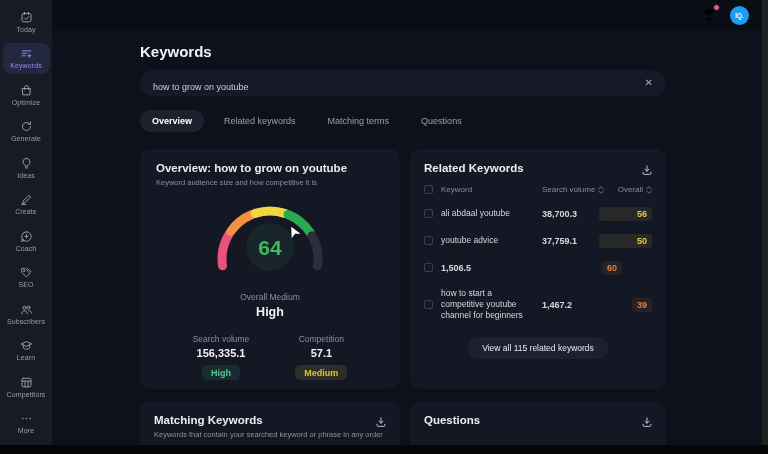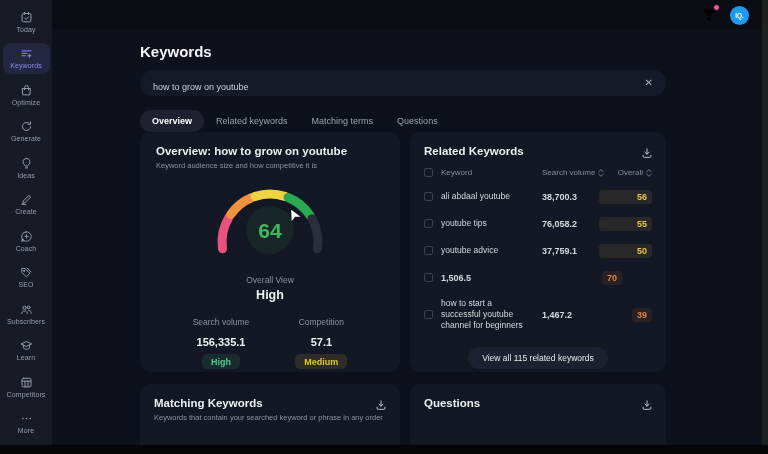--- a/index.html
+++ b/index.html
@@ -37,40 +37,40 @@
   .main { position:absolute; left:52px; top:30px; right:6px; bottom:9px; background:#0e111b; overflow:hidden; }
   .content { padding:13px 96px 0 88px; }
   .page-title { font-size:15px; font-weight:bold; color:#f2f3f5; margin-bottom:10px; }
 
   .search-box { width:526px; height:26px; background:#161927; border-radius:13px;
                 display:flex; align-items:center; padding:0 13px; margin-bottom:14px; }
   .search-box input { flex:1; background:transparent; border:none; outline:none;
                       color:#cdd0d7; font-size:9px; font-family:inherit;margin-top:7px; }
   .clear-btn { color:#aaadb6; font-size:10px; line-height:1; cursor:pointer; }
 
-  .tabs { display:flex; align-items:flex-end; }
+  .tabs { display:flex; gap:8px; align-items:flex-end; margin-bottom:17px; }
   .tab { font-size:9px; color:#9aa0ab; padding:6px 12px; border-radius:14px; cursor:pointer; white-space:nowrap; }
   .tab.active { background:#1f222e; color:#fff; font-weight:bold; }
 
   .cards { display:grid; grid-template-columns:260px 256px; gap:12px 10px; }
   .card { background:#141724; border-radius:10px; position:relative; }
   .card-title { font-size:11.5px; font-weight:bold; color:#eceef0; }
   .card-sub { font-size:7.5px; color:#8e919c; margin-top:4px; }
   .dl-btn { position:absolute; right:13px; top:13px; color:#c6c9d0; cursor:pointer; }
   .dl-btn svg { width:12px; height:12px; stroke:currentColor; fill:none; stroke-width:1.3;
                 stroke-linecap:round; stroke-linejoin:round; }
 
   
   .card.overview { height:240px; padding:13px 16px; }
   .gauge-svg { display:block; margin:0 auto; }
   .score-label { text-align:center; font-size:8.5px; color:#8e919c; margin-top:1px; }
   .score-value { text-align:center; font-size:12.5px; font-weight:bold; color:#f0f1f3; margin-top:3px; }
   .stats { display:flex; justify-content:center; gap:46px; margin-top:15px; text-align:center; }
   .stat-label { font-size:8.5px; color:#8e919c; }
-  .stat-value { font-size:11px; font-weight:bold; color:#f0f1f3; margin-top:9px; }
+  .stat-value { font-size:11px; font-weight:bold; color:#f0f1f3; margin-top:3px; }
   .stat-badge { margin-top:6px; display:inline-block; font-size:9px; font-weight:bold;
                 padding:2.5px 9px; border-radius:5px; }
   .badge-green  { color:#4ecb8d; background:rgba(62,189,120,.13); }
   .badge-yellow { color:#dec43e; background:rgba(222,196,62,.13); }
 
   
   .card.related { height:240px; padding:13px 14px; }
   .thead,.trow { display:grid; grid-template-columns:17px 1fr 80px 30px; align-items:center; }
   .thead { font-size:8px; color:#8a8d98; padding:11px 0 6px; }
   .th-sort { display:inline-flex; align-items:center; gap:3px; cursor:pointer; }
@@ -250,21 +250,21 @@
           <path d="M74.7 44.5 A48 48 0 0 1 96.0 27.5" stroke="#f0923f" stroke-width="9" fill="none" stroke-linecap="round"></path>
           <path d="M99.2 26.4 A48 48 0 0 1 128.8 26.4" stroke="#f0d543" stroke-width="9" fill="none" stroke-linecap="round"></path>
           <path d="M132.0 27.5 A48 48 0 0 1 154.3 45.9" stroke="#2aa952" stroke-width="9" fill="none" stroke-linecap="round"></path>
           <path d="M156.0 48.7 A48 48 0 0 1 161.5 78.7" stroke="#2b2f3b" stroke-width="9" fill="none" stroke-linecap="round"></path>
           <g transform="translate(138,45) rotate(-28)">
             <polygon points="0,-6 5,4.5 0,2 -5,4.5" fill="#ffffff"></polygon>
           </g>
           <text x="114" y="68" text-anchor="middle" font-size="21" font-weight="bold" fill="#3fb95f">64</text>
         </svg>
 
-        <div class="score-label">Overall View</div>
+        <div class="score-label">Overall Medium</div>
         <div class="score-value">High</div>
 
         <div class="stats" id="stats">
             <div class="stat"><div class="stat-label">Search volume</div><div class="stat-value">156,335.1</div><span class="stat-badge badge-green">High</span></div>
             <div class="stat"><div class="stat-label">Competition</div><div class="stat-value">57.1</div><span class="stat-badge badge-yellow">Medium</span></div>
           </div>
       </div>
 
       <div class="card related">
         <div class="card-title">Related Keywords</div>
@@ -298,38 +298,32 @@
 
         <div id="rows">
             <div class="trow">
               <span class="cb"></span>
               <span class="kw">ali abdaal youtube</span>
               <span class="vol">38,700.3</span>
               <span class="overall-badge tier-yellow">56</span>
             </div>
             <div class="trow">
               <span class="cb"></span>
-              <span class="kw">youtube tips</span>
-              <span class="vol">76,058.2</span>
-              <span class="overall-badge tier-yellow">55</span>
-            </div>
-            <div class="trow">
-              <span class="cb"></span>
               <span class="kw">youtube advice</span>
               <span class="vol">37,759.1</span>
               <span class="overall-badge tier-yellow">50</span>
             </div>
             <div class="trow">
               <span class="cb"></span>
               <span class="vol">1,506.5</span>
-              <span class="overall-badge tier-orange">70</span>
+              <span class="overall-badge tier-orange">60</span>
             </div>
             <div class="trow">
               <span class="cb"></span>
-              <span class="kw">how to start a successful youtube channel for beginners</span>
+              <span class="kw">how to start a competitive youtube channel for beginners</span>
               <span class="vol">1,467.2</span>
               <span class="overall-badge tier-orange">39</span>
             </div>
           </div>
 
         <button class="view-all">View all 115 related keywords</button>
       </div>
 
       <div class="card small">
         <div class="card-title">Matching Keywords</div>

